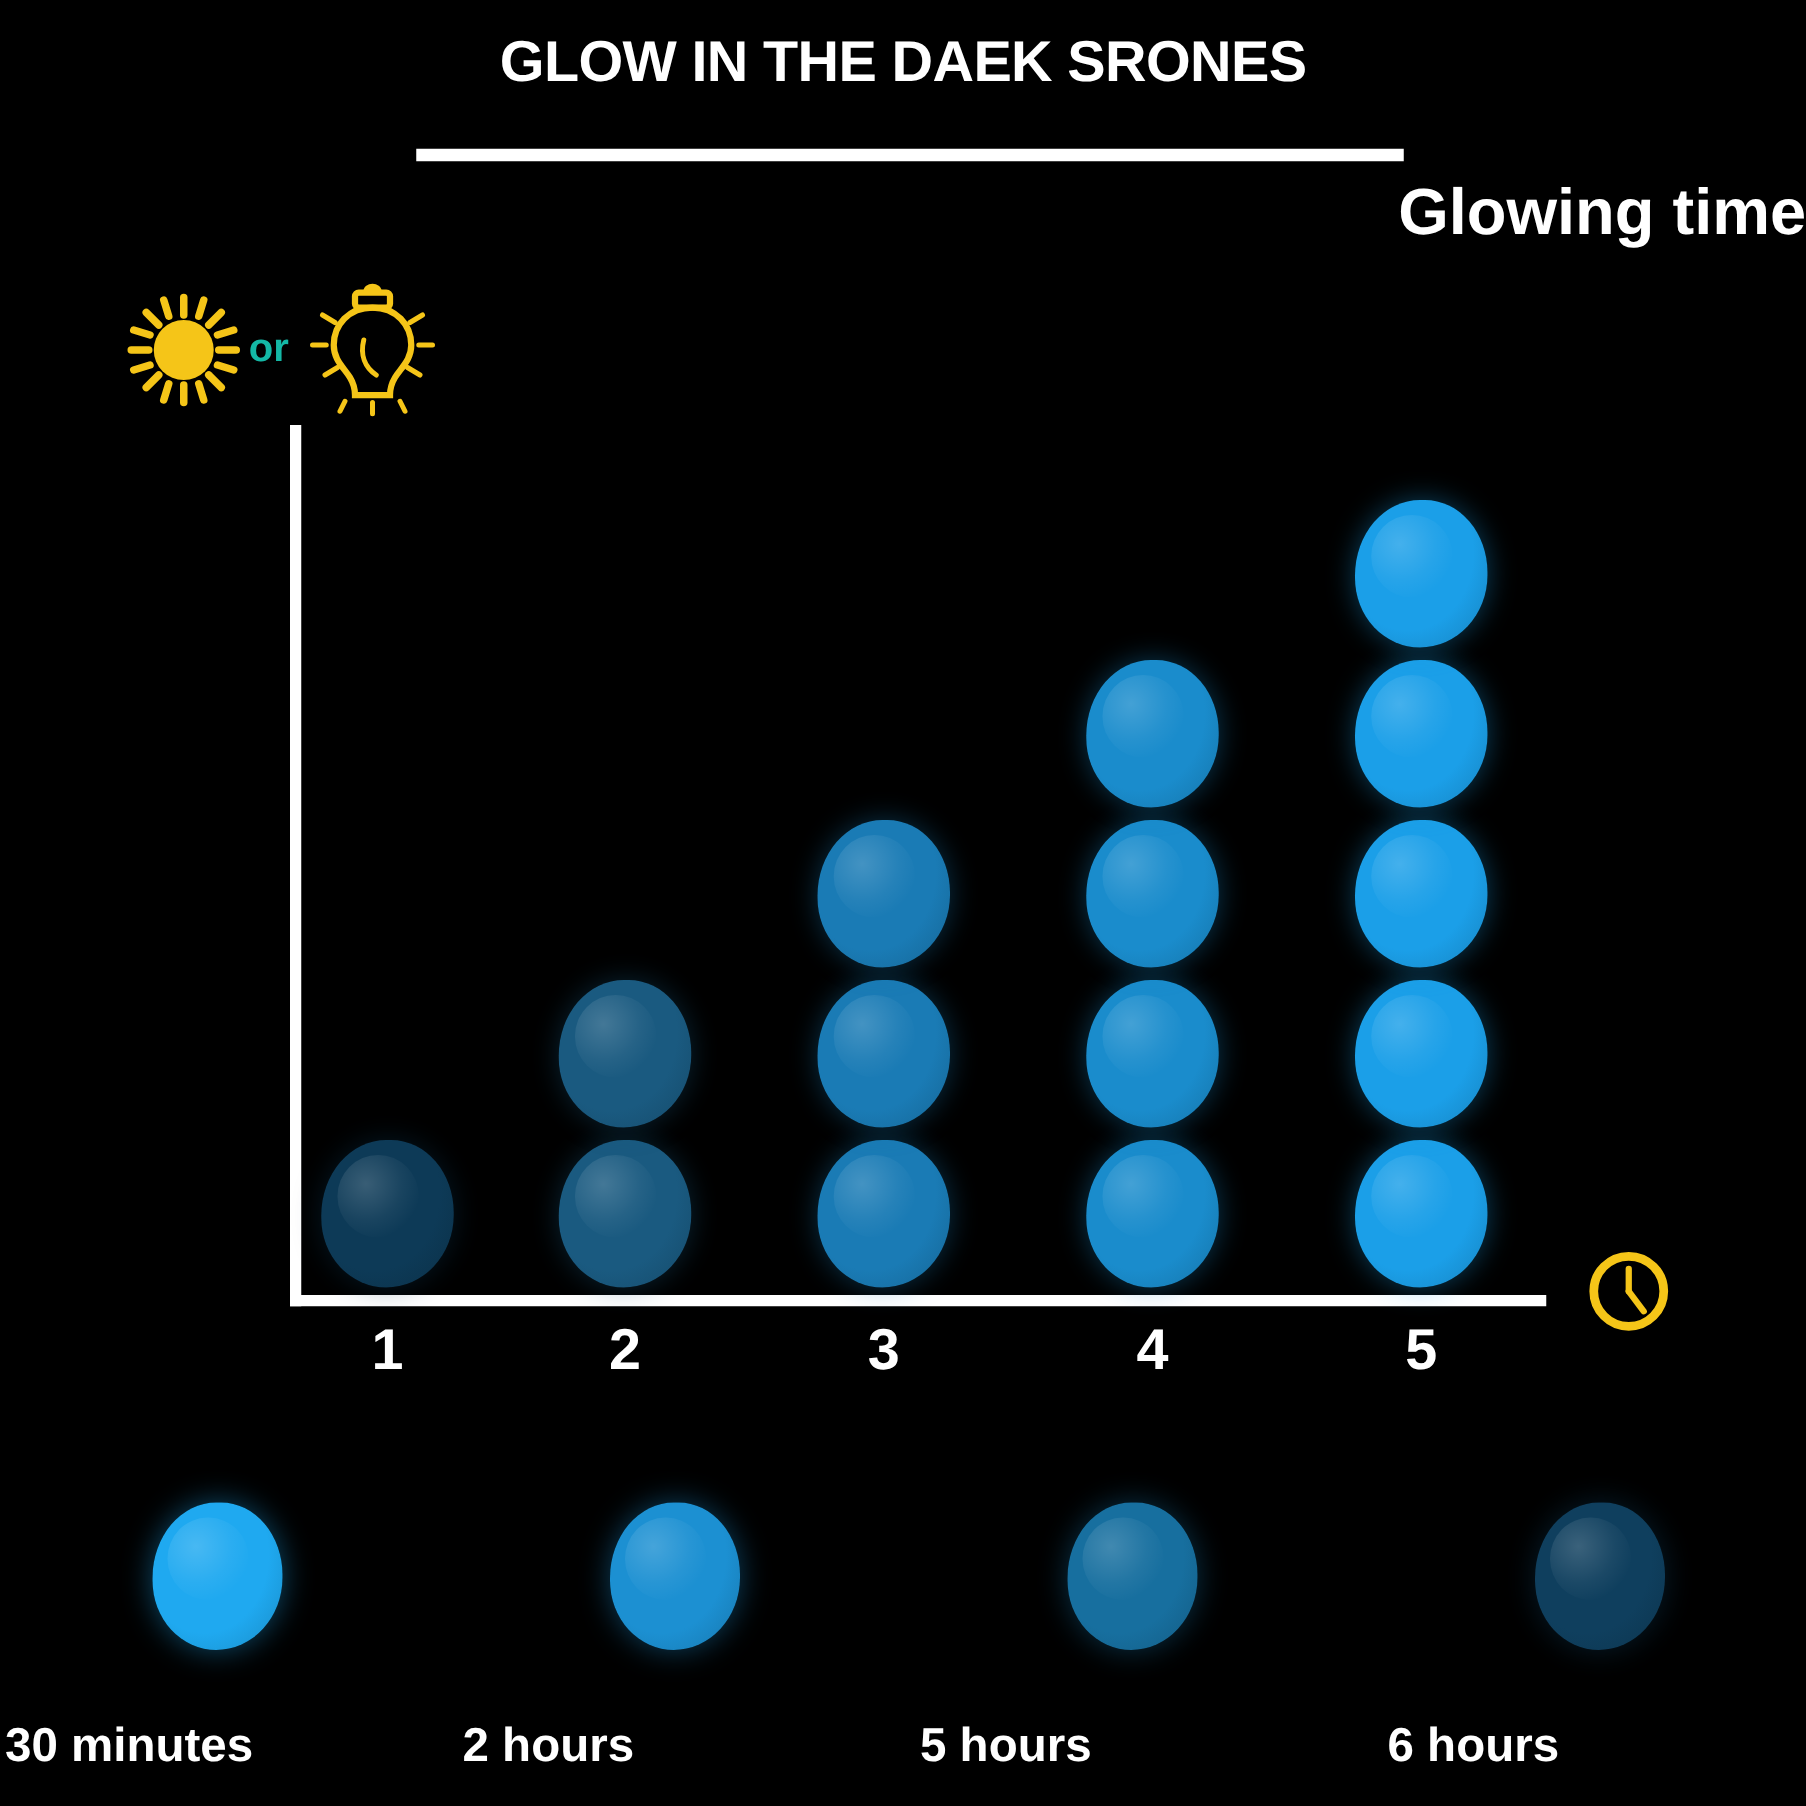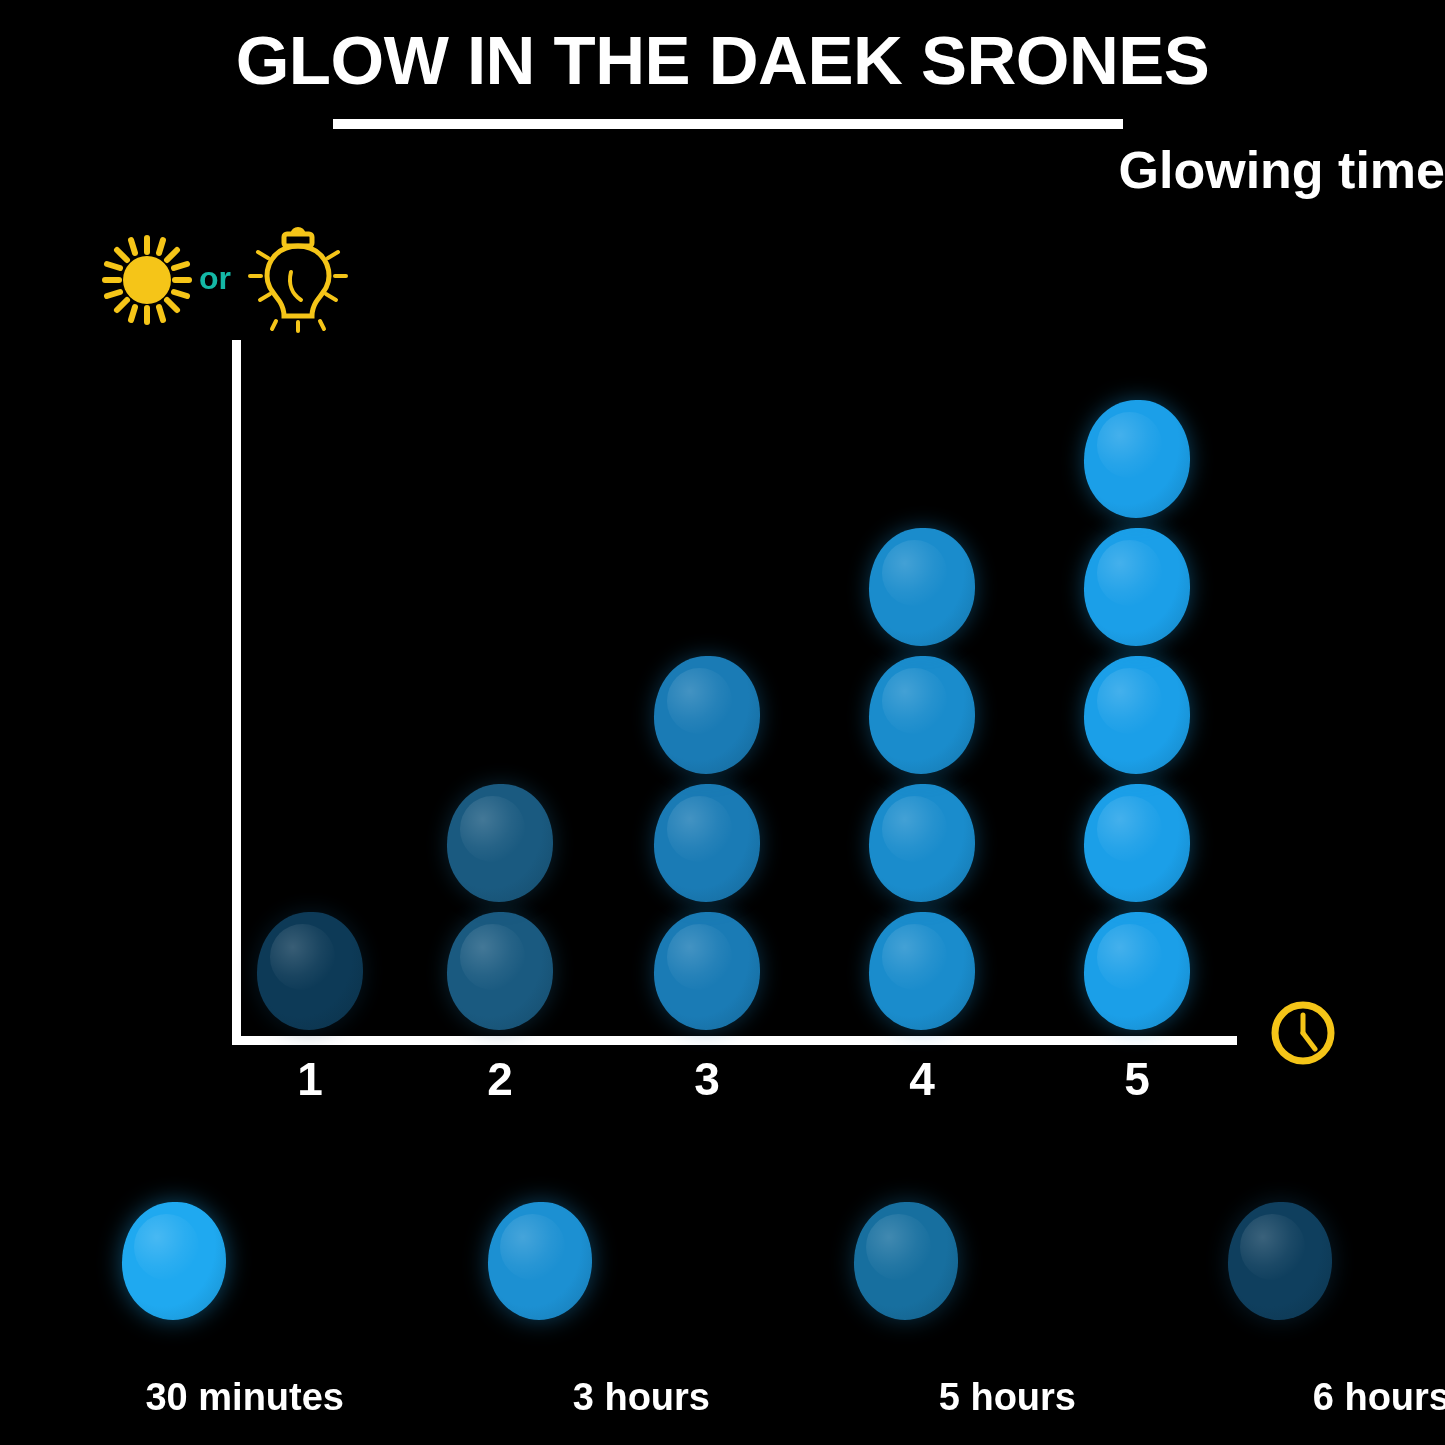--- a/index.html
+++ b/index.html
@@ -22,21 +22,21 @@
   
   .title {
     position: absolute;
     left: 0;
     top: 26px;
     width: 1445px;
     text-align: center;
     color: #ffffff;
     font-family: "Liberation Sans", sans-serif;
     font-weight: bold;
-    font-size: 69px;
+    font-size: 46px;
     letter-spacing: -0.5px;
     line-height: 1.02;
     white-space: nowrap;
   }
   .title-rule {
     position: absolute;
     left: 333px;
     top: 119px;
     width: 790px;
     height: 10px;
@@ -163,21 +163,21 @@
     background: radial-gradient(ellipse at 35% 35%,
                 rgba(255,255,255,0.18) 0%,
                 rgba(255,255,255,0.05) 48%,
                 rgba(255,255,255,0) 75%);
     pointer-events: none;
   }
   .legend-label {
     position: absolute;
     top: 1378px;
     width: 340px;
-    text-align: right;
+    text-align: left;
     color: #ffffff;
     font-family: "Liberation Sans", sans-serif;
     font-weight: bold;
     font-size: 38px;
     line-height: 1;
     white-space: nowrap;
   }
 </style>
 </head>
 <body>
@@ -281,17 +281,17 @@
   <div class="xtick" style="left:1097px;">5</div>
 
   <div id="legend-layer">
       <div class="legend-stone" style="width: 104px; height: 118px; left: 122px; top: 1202px; background: radial-gradient(at 40% 36%, rgb(31, 169, 240) 0%, rgb(31, 169, 240) 58%, rgb(25, 139, 197) 100%); box-shadow: rgba(31, 169, 240, 0.45) 0px 0px 24px;"></div>
       <div class="legend-stone" style="width: 104px; height: 118px; left: 488px; top: 1202px; background: radial-gradient(at 40% 36%, rgb(28, 144, 210) 0%, rgb(28, 144, 210) 58%, rgb(23, 118, 172) 100%); box-shadow: rgba(28, 144, 210, 0.45) 0px 0px 24px;"></div>
       <div class="legend-stone" style="width: 104px; height: 118px; left: 854px; top: 1202px; background: radial-gradient(at 40% 36%, rgb(23, 111, 159) 0%, rgb(23, 111, 159) 58%, rgb(19, 91, 130) 100%); box-shadow: rgba(23, 111, 159, 0.45) 0px 0px 24px;"></div>
       <div class="legend-stone" style="width: 104px; height: 118px; left: 1228px; top: 1202px; background: radial-gradient(at 40% 36%, rgb(15, 63, 94) 0%, rgb(15, 63, 94) 58%, rgb(12, 52, 77) 100%); box-shadow: rgba(15, 63, 94, 0.45) 0px 0px 24px;"></div>
     </div>
 
   <div class="legend-label" style="left:4px;">30 minutes</div>
-  <div class="legend-label" style="left:370px;">3 hours</div>
+  <div class="legend-label" style="left:370px;">2 hours</div>
   <div class="legend-label" style="left:736px;">5 hours</div>
   <div class="legend-label" style="left:1110px;">6 hours</div>
 
 </div>
 
 </body></html>

